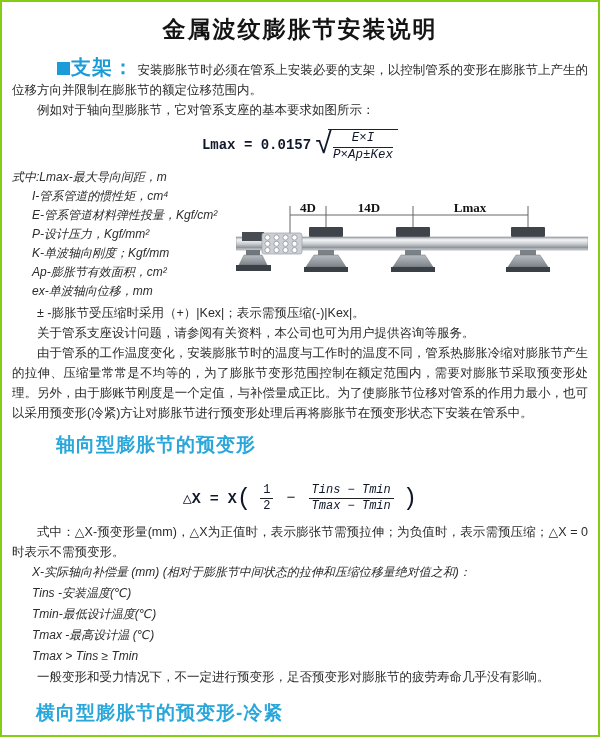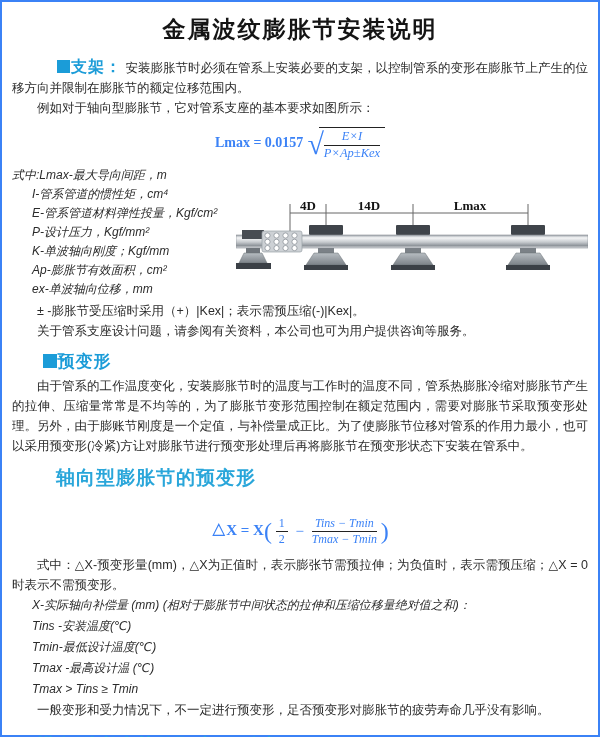--- a/index.html
+++ b/index.html
@@ -9,48 +9,48 @@
   }
   html,body{margin:0;padding:0;background:#fff;}
   body{
     width:600px;height:737px;overflow:hidden;
     font-family:"Liberation Sans","DejaVu Sans",sans-serif;
     color:var(--ink);
     -webkit-font-smoothing:antialiased;
   }
   .page{
     box-sizing:border-box;width:600px;height:737px;
-    border:2px solid #3b82f6;
+    border:2px solid #84cc16;
     padding:0 10px;
   }
   
   .title{
     text-align:center;font-size:23px;font-weight:bold;color:#141414;
     letter-spacing:2px;margin:12px 0 12px;
   }
   
   .para{font-size:12.5px;line-height:20px;margin:0;text-align:justify;}
   .indent2{text-indent:2em;}
   .sq{
     display:inline-block;width:13px;height:13px;background:var(--blue);
     vertical-align:-1px;margin-right:1px;
   }
   .sec-head-inline{
-    color:var(--blue);font-size:16px;font-weight:bold;letter-spacing:1px;
+    color:var(--blue);font-size:20px;font-weight:bold;letter-spacing:1px;
   }
   .p-first{ text-indent:3.6em; }
   .sec-head{
     font-size:17px;font-weight:bold;color:var(--blue);
     margin:9px 0 3px;text-indent:1.8em;letter-spacing:1px;
   }
   .sec-head .sq{width:14px;height:14px;vertical-align:-1px;}
   
   .formula{
-    text-align:center;font-family:Liberation Serif, serif;
-    color:#3b82f6;font-size:14px;
+    text-align:center;font-family:Liberation Mono, monospace;
+    color:#0f172a;font-size:14px;
   }
   .f1{margin:9px 0 5px;}
   .f2{margin:26px 0 9px;font-size:15px;}
   .f-bold{font-weight:bold;}
   .ital{font-style:italic;}
   .frac{
     display:inline-block;vertical-align:middle;text-align:center;line-height:1.1;
   }
   .frac .num{display:block;border-bottom:1px solid #222;padding:0 3px 1px;}
   .frac .den{display:block;padding-top:1px;}
@@ -183,21 +183,20 @@
         <rect x="284" y="51" width="16" height="5" fill="#7b8187"></rect>
         <polygon points="280,56 304,56 312,68 272,68" fill="url(#pedg)" stroke="#6a7076" stroke-width="0.5"></polygon>
         <rect x="270" y="68" width="44" height="5" fill="#3b4046"></rect>
       </g>
     </svg>
   </div>
 
   <p class="para indent2">± -膨胀节受压缩时采用（+）|Kex|；表示需预压缩(-)|Kex|。</p>
   <p class="para indent2">关于管系支座设计问题，请参阅有关资料，本公司也可为用户提供咨询等服务。</p>
 
-  <div class="sec-head"><span class="sq"></span><span>预变形</span></div>
 
   <p class="para indent2">由于管系的工作温度变化，安装膨胀节时的温度与工作时的温度不同，管系热膨胀冷缩对膨胀节产生的拉伸、压缩量常常是不均等的，为了膨胀节变形范围控制在额定范围内，需要对膨胀节采取预变形处理。另外，由于膨账节刚度是一个定值，与补偿量成正比。为了使膨胀节位移对管系的作用力最小，也可以采用预变形(冷紧)方让对膨胀节进行预变形处理后再将膨胀节在预变形状态下安装在管系中。</p>
 
   <div class="subtitle axial">轴向型膨胀节的预变形</div>
 
   <div class="formula f2">
     <span class="f-bold">△X = X</span><span class="paren">(</span>
     <span class="frac small"><span class="num">1</span><span class="den">2</span></span>
     <span class="minus">−</span>
     <span class="frac small ital"><span class="num">Tins − Tmin</span><span class="den">Tmax − Tmin</span></span>

